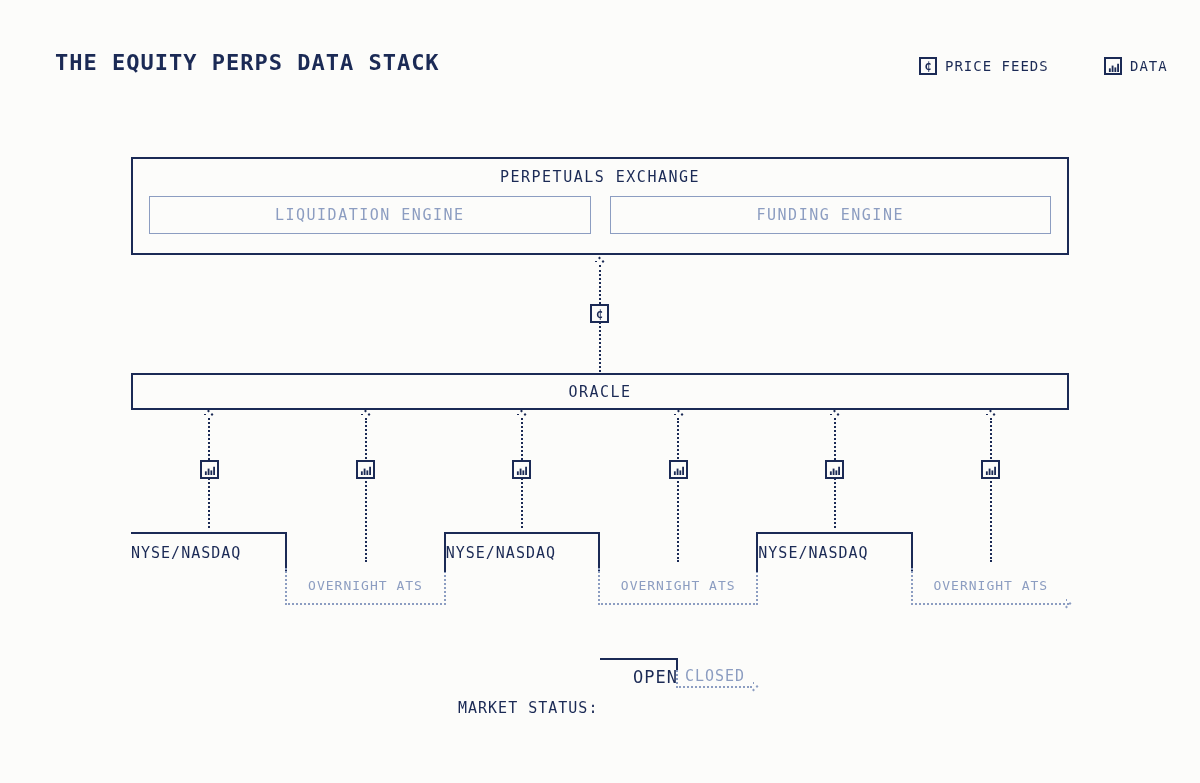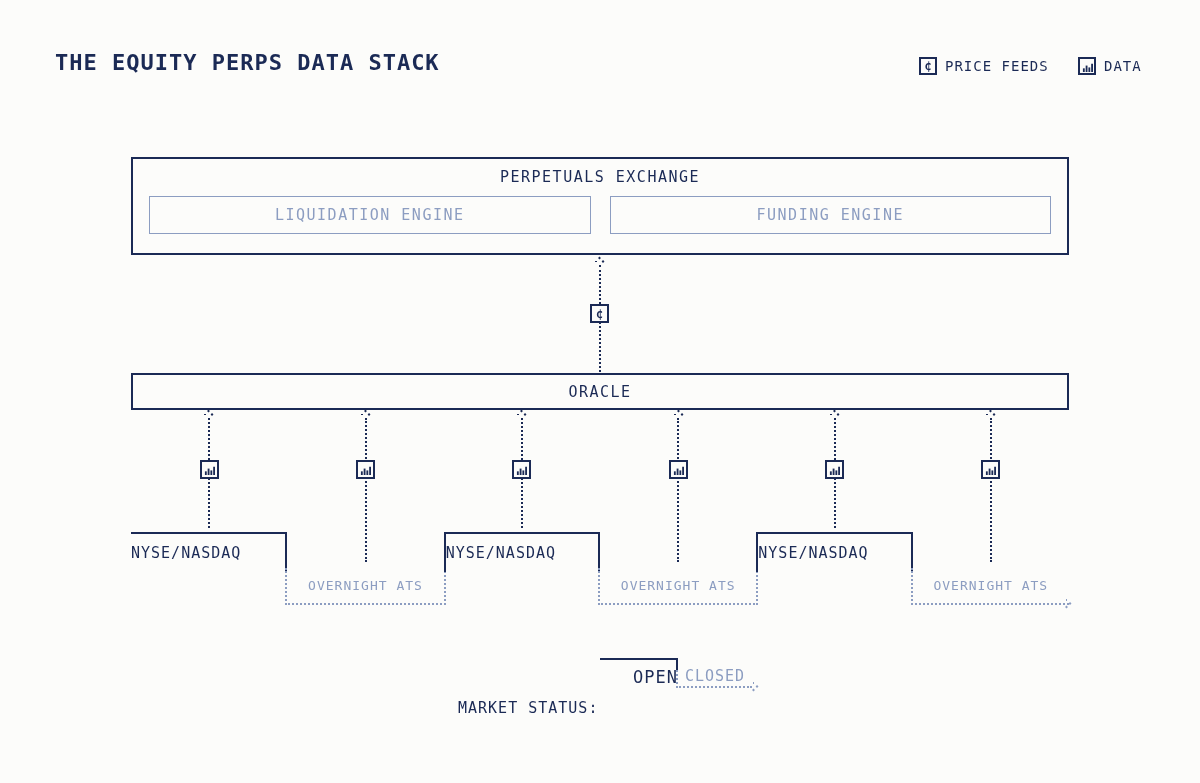--- a/index.html
+++ b/index.html
@@ -57,21 +57,21 @@
 <div class="canvas">
 
   <div class="title">THE EQUITY PERPS DATA STACK</div>
 
   <div class="hdr-group" style="left:919px;">
     <span class="icon-box">
         <span class="cent">¢</span>
       </span>
     <span class="hdr-label">PRICE FEEDS</span>
   </div>
-  <div class="hdr-group" style="left:1052px;padding-left:26px;">
+  <div class="hdr-group" style="left:1078px;padding-left:26px;">
     <span class="icon-box">
       <svg class="bars" width="11" height="11" viewBox="0 0 12 12">
           <g fill="#1b2a55">
             <rect x="1" y="8" width="2" height="4"></rect>
             <rect x="4" y="5" width="2" height="7"></rect>
             <rect x="7" y="7" width="2" height="5"></rect>
             <rect x="10" y="3" width="2" height="9"></rect>
           </g>
         </svg>
     </span>

